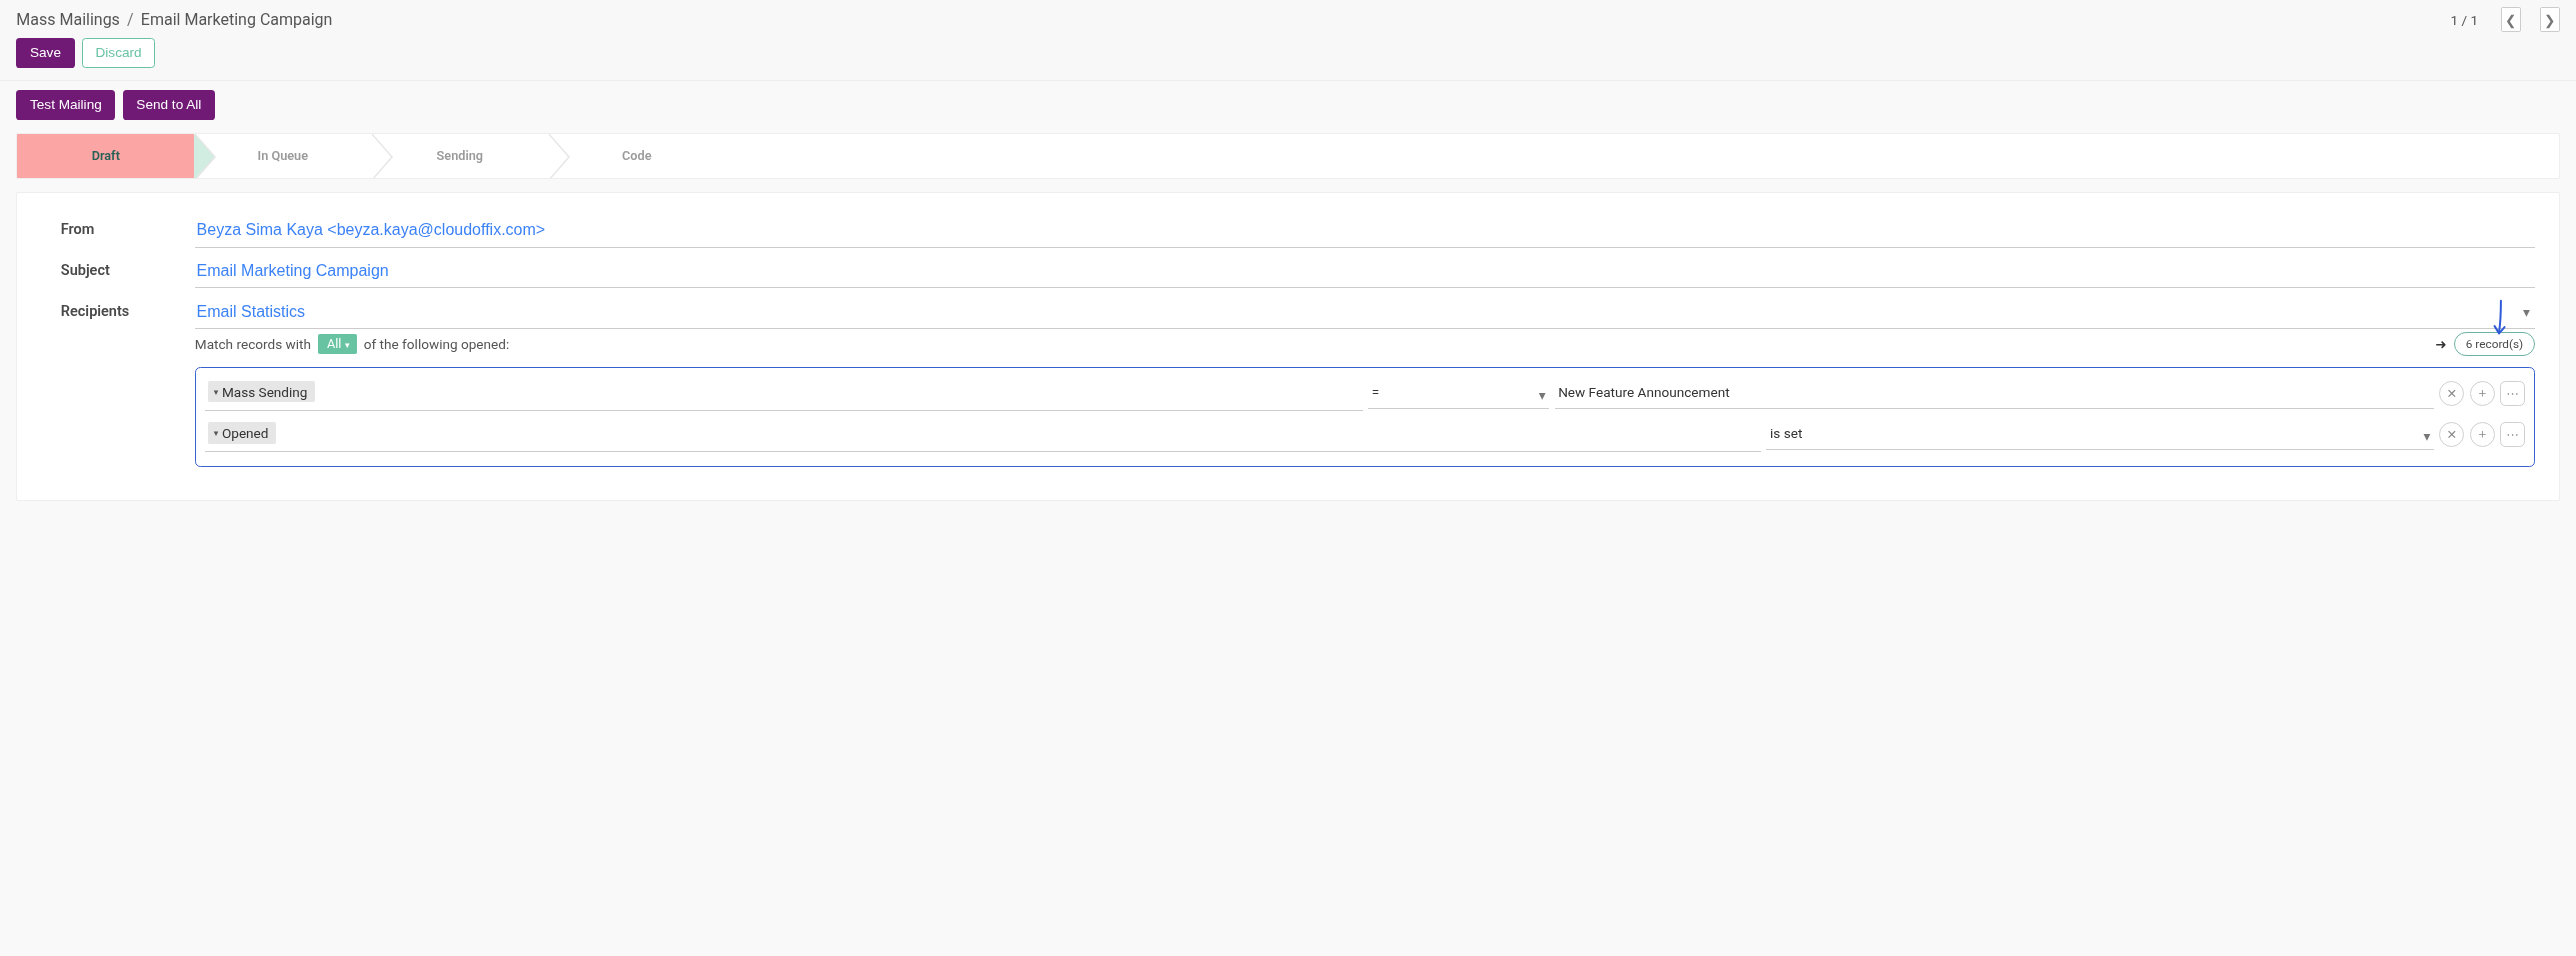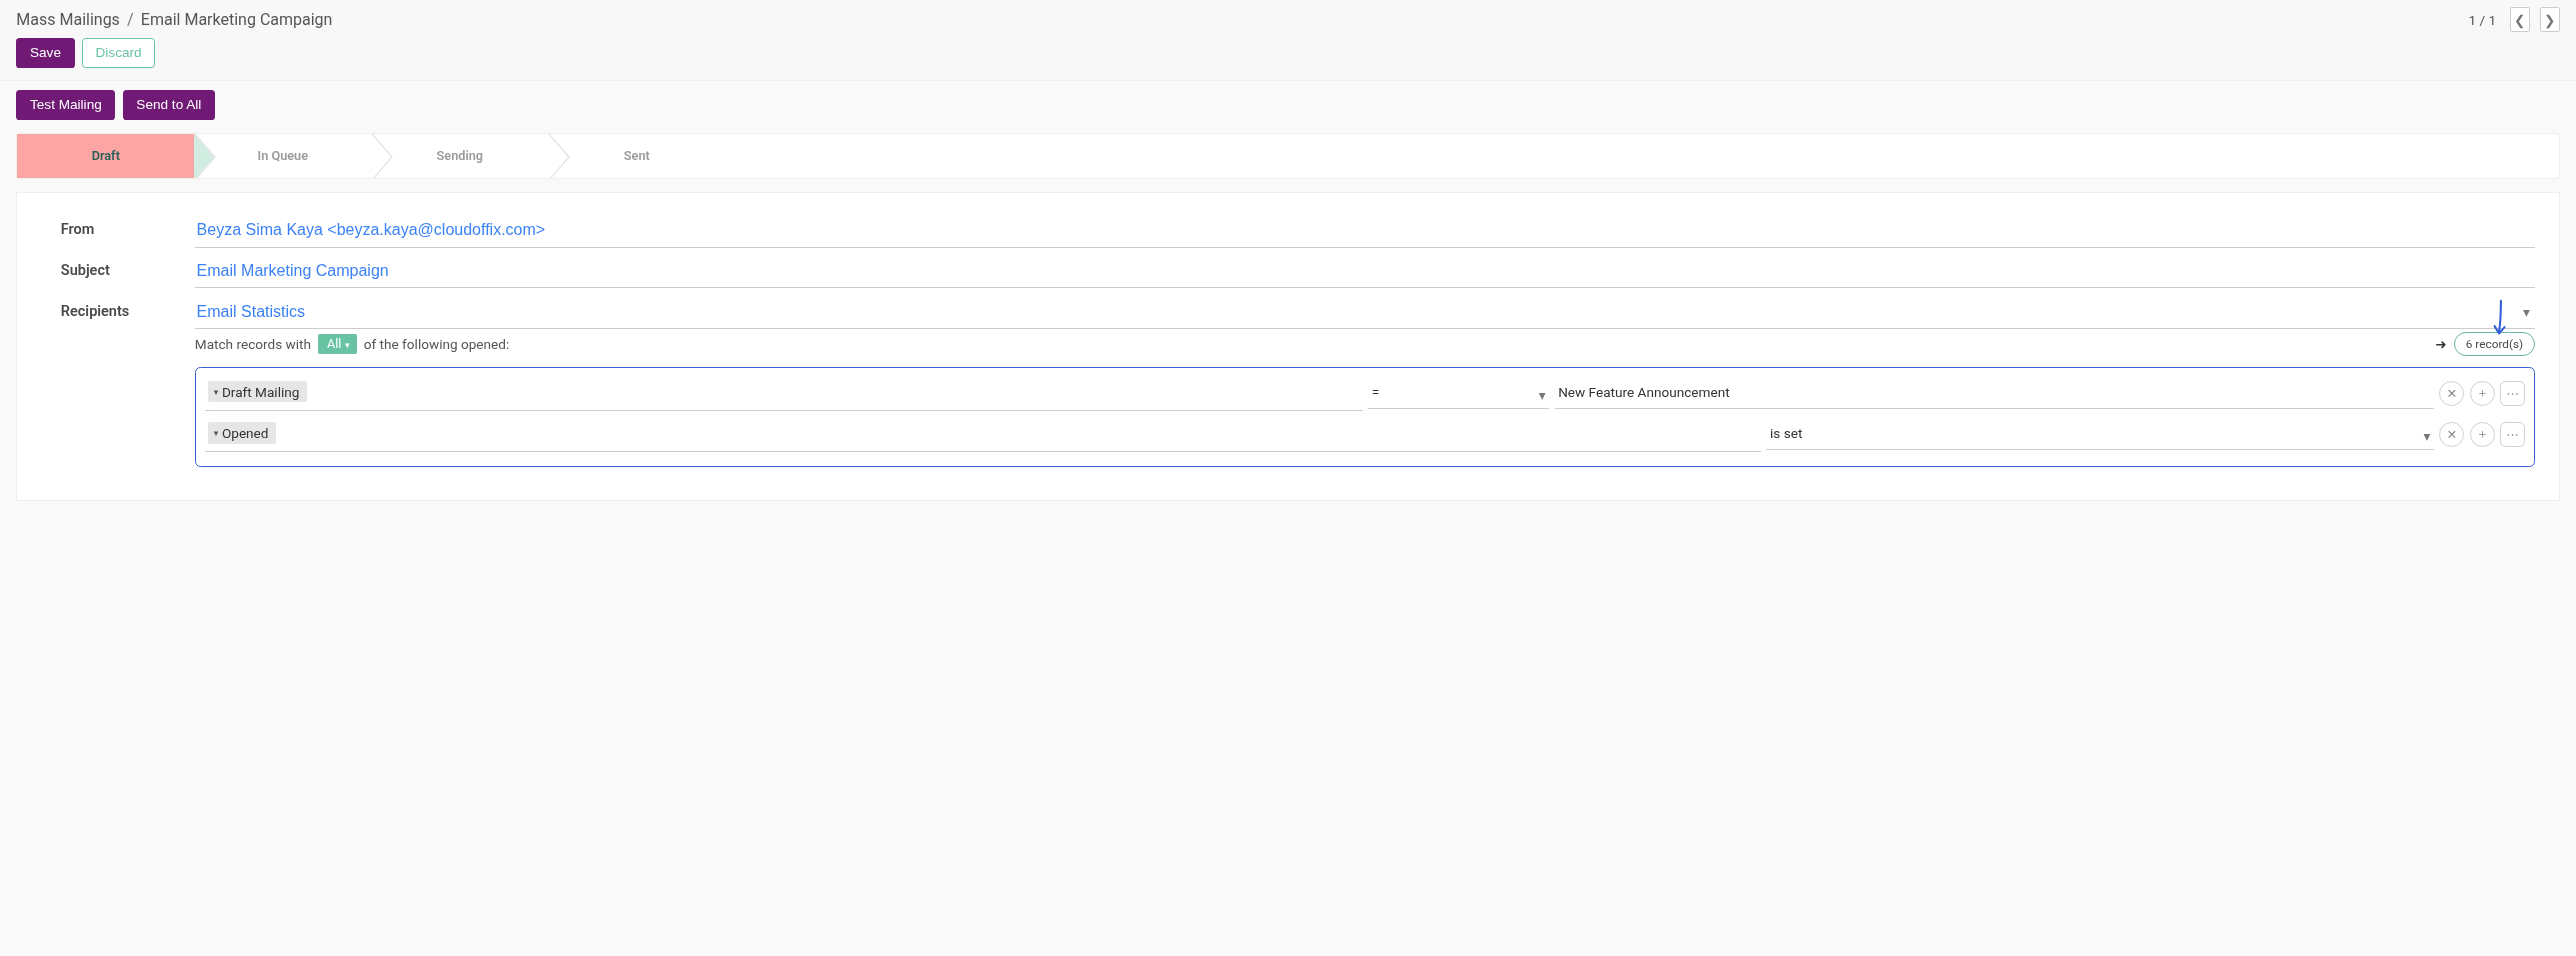--- a/index.html
+++ b/index.html
@@ -24,21 +24,21 @@
     align-items: baseline;
     gap: 7.2px;
   }
   .breadcrumb .sep { color: #777; }
   .breadcrumb .root { color: #555; }
   .breadcrumb .current { color: #555; }
   .pager {
     margin-left: auto;
     display: flex;
     align-items: center;
-    gap: 10px;
+    gap: 19px;
     color: #555;
     font-size: 13.6px;
   }
   .pager .count { margin-right: 3.6px; }
   .pager .pg-btn {
     width: 20px; height: 25px;
     border: 0.9px solid #ccc;
     background: #fff;
     border-radius: 1.8px;
     display: flex; align-items: center; justify-content: center;
@@ -314,21 +314,21 @@
 <div class="content-wrap">
   <div class="action-btns">
     <button class="btn btn-primary">Test Mailing</button>
     <button class="btn btn-primary">Send to All</button>
   </div>
 
   <div class="statusbar">
     <div class="status-step active">Draft</div>
     <div class="status-step">In Queue</div>
     <div class="status-step">Sending</div>
-    <div class="status-step">Sent</div>
+    <div class="status-step">Code</div>
   </div>
 
   <div class="form-card">
 
     <div class="form-row">
       <div class="label">From</div>
       <div class="value">
         <input class="inp" value="Beyza Sima Kaya &lt;beyza.kaya@cloudoffix.com&gt;" style="">
       </div>
     </div>
@@ -367,21 +367,21 @@
             <span class="records-badge">6 record(s)</span>
           </div>
         </div>
 
         <div class="filters">
 
           <div class="filter-row">
             <div class="fcell field-cell">
               <span class="tag">
                 <span class="t-caret">▾</span>
-                <span>Draft Mailing</span>
+                <span>Mass Sending</span>
               </span>
             </div>
             <div class="fcell op-cell">
               <span>=</span>
               <span class="chev">▾</span>
             </div>
             <div class="fcell val-cell">
               <span>New Feature Announcement</span>
             </div>
             <div class="row-actions">

